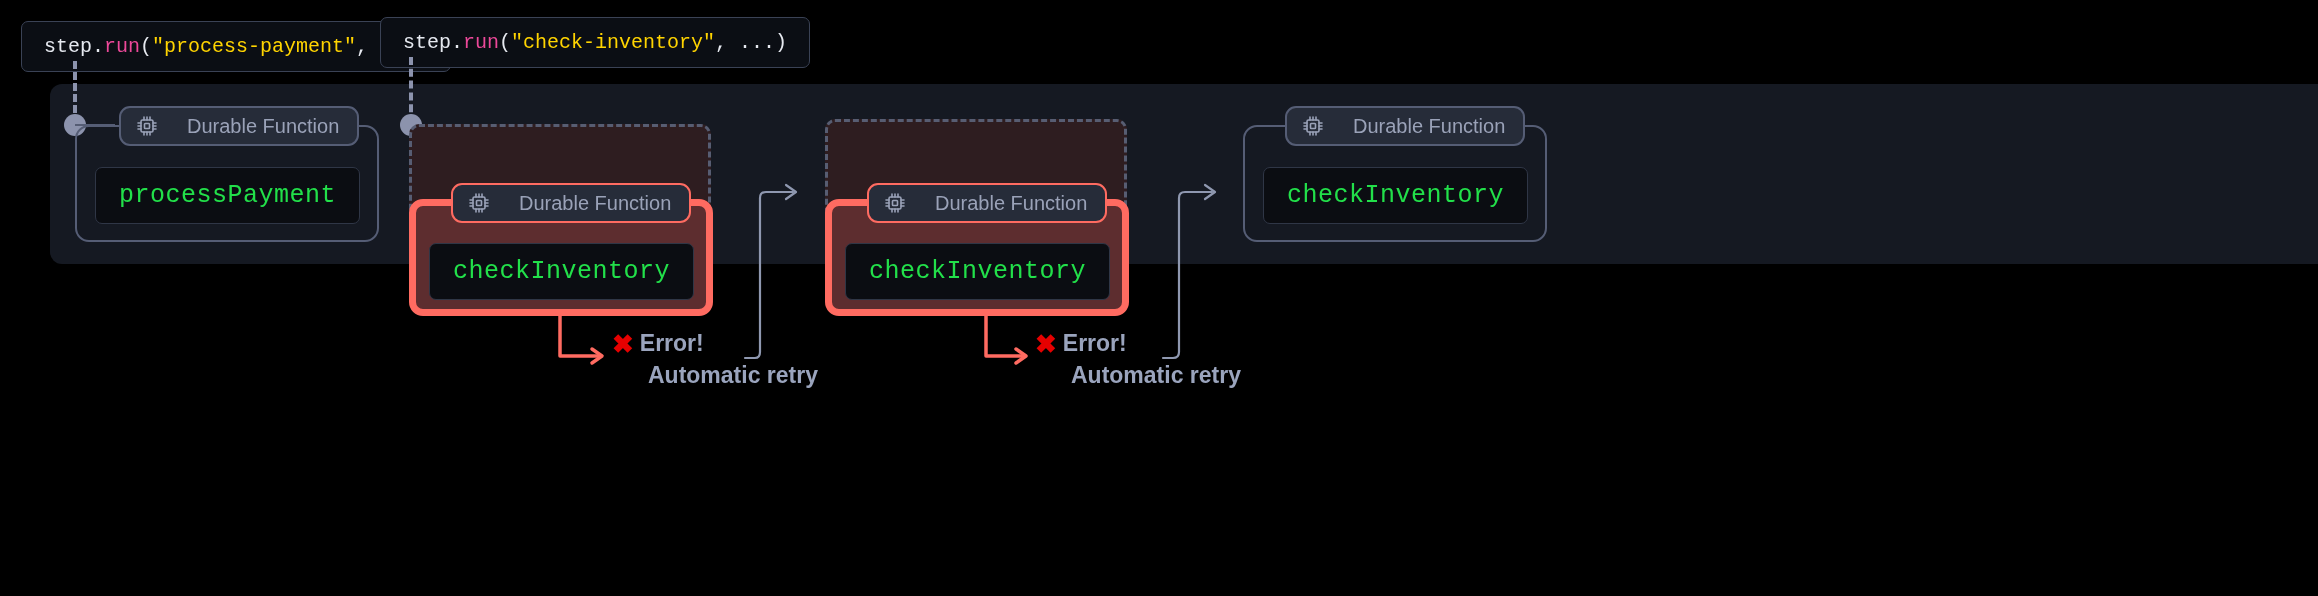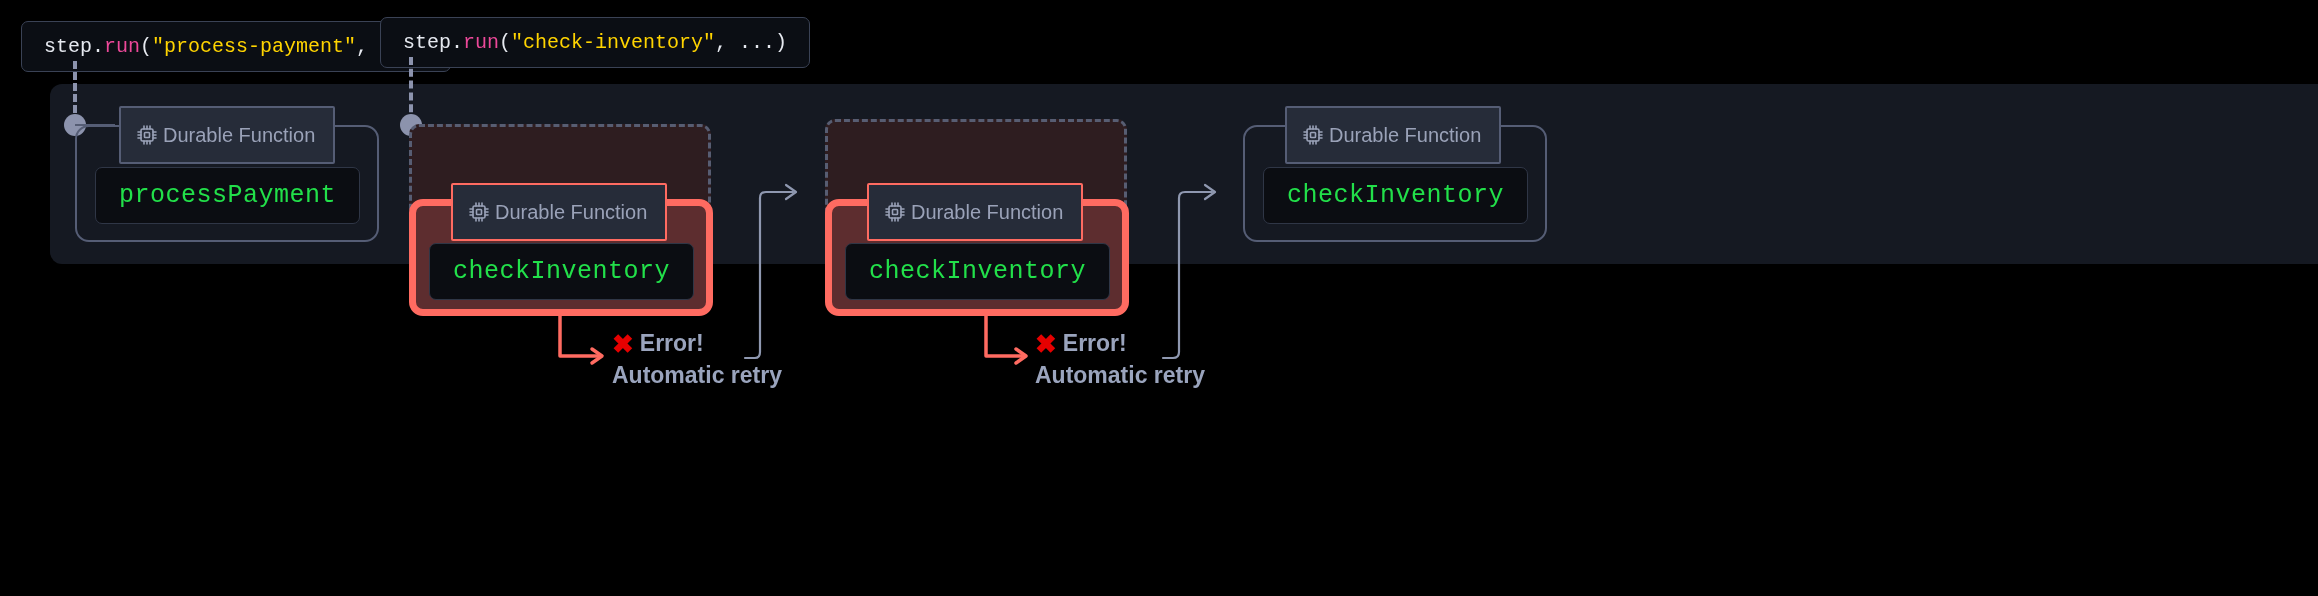--- a/index.html
+++ b/index.html
@@ -56,23 +56,23 @@
     display:flex; align-items:center; justify-content:center;
     font-family:"Liberation Mono","DejaVu Sans Mono",monospace;
     font-size:25px;
     color:#22e04a;
     letter-spacing:0.5px;
   }
   .df-badge{
     position:absolute;
     background:#262c39;
     border:2.5px solid #555d75;
-    border-radius:2px;
-    height:58px;
-    display:flex; align-items:center; gap:4px;
+    border-radius:11px;
+    height:40px;
+    display:flex; align-items:center; gap:28px;
     padding:0 18px 0 14px;
     white-space:nowrap;
   }
   .df-badge .lbl{
     color:#9aa2b8;
     font-size:20px;
   }
   .chip-ic{ width:24px; height:24px; display:block; }
 
   
@@ -91,21 +91,21 @@
   .err-badge{ border-color:#ff6b61 !important; }
 
   
   .err-text{ position:absolute; white-space:nowrap; }
   .err-line1{
     display:flex; align-items:center; gap:6px;
     font-size:23px; font-weight:bold; color:#9aa4bd;
   }
   .xmark{ color:#e60000; font-size:26px; font-weight:bold; line-height:1; }
   .err-line2{
-    font-size:23px; font-weight:bold; color:#9aa4bd; margin-top:5px;
+    font-size:23px; font-weight:bold; color:#9aa4bd; margin-top:5px;margin-left:36px;
   }
 
   svg.ov{ position:absolute; left:0; top:0; width:2318px; height:596px;
           overflow:visible; pointer-events:none; }
 </style>
 </head>
 <body>
 
 <div class="panel" style="left:50px; top:84px; width:2290px; height:180px;"></div>
 

